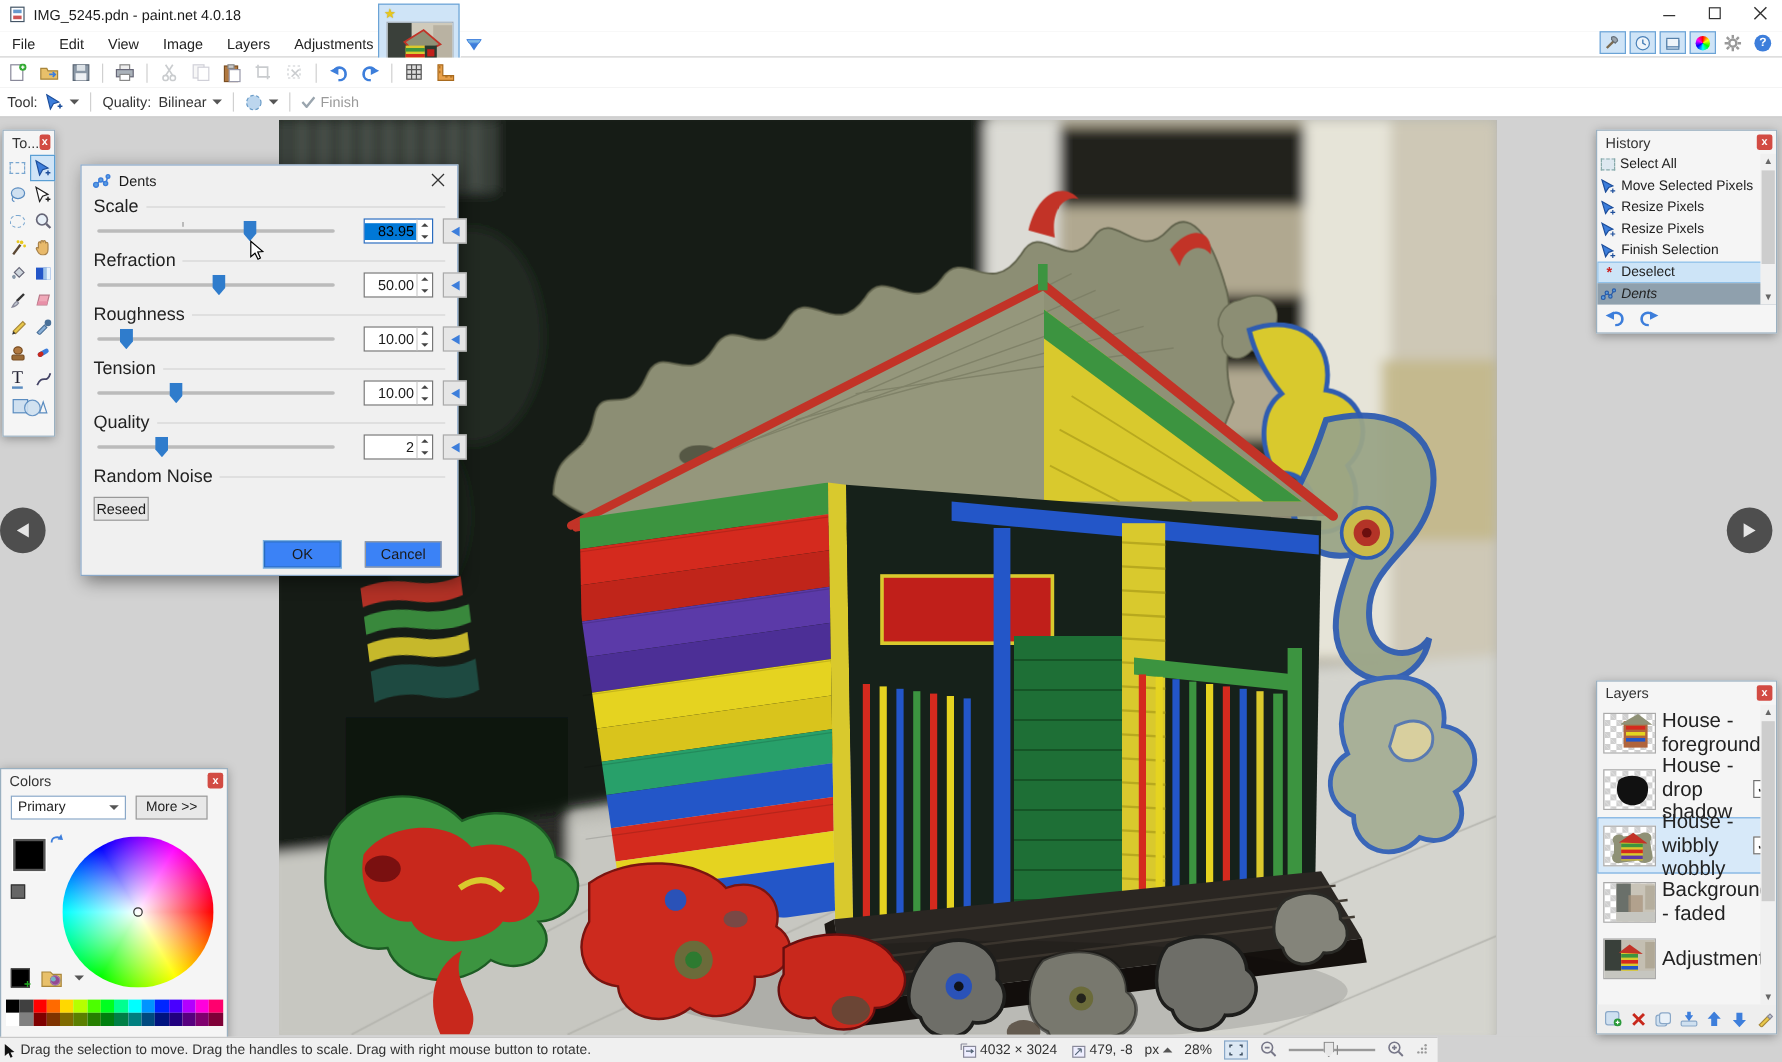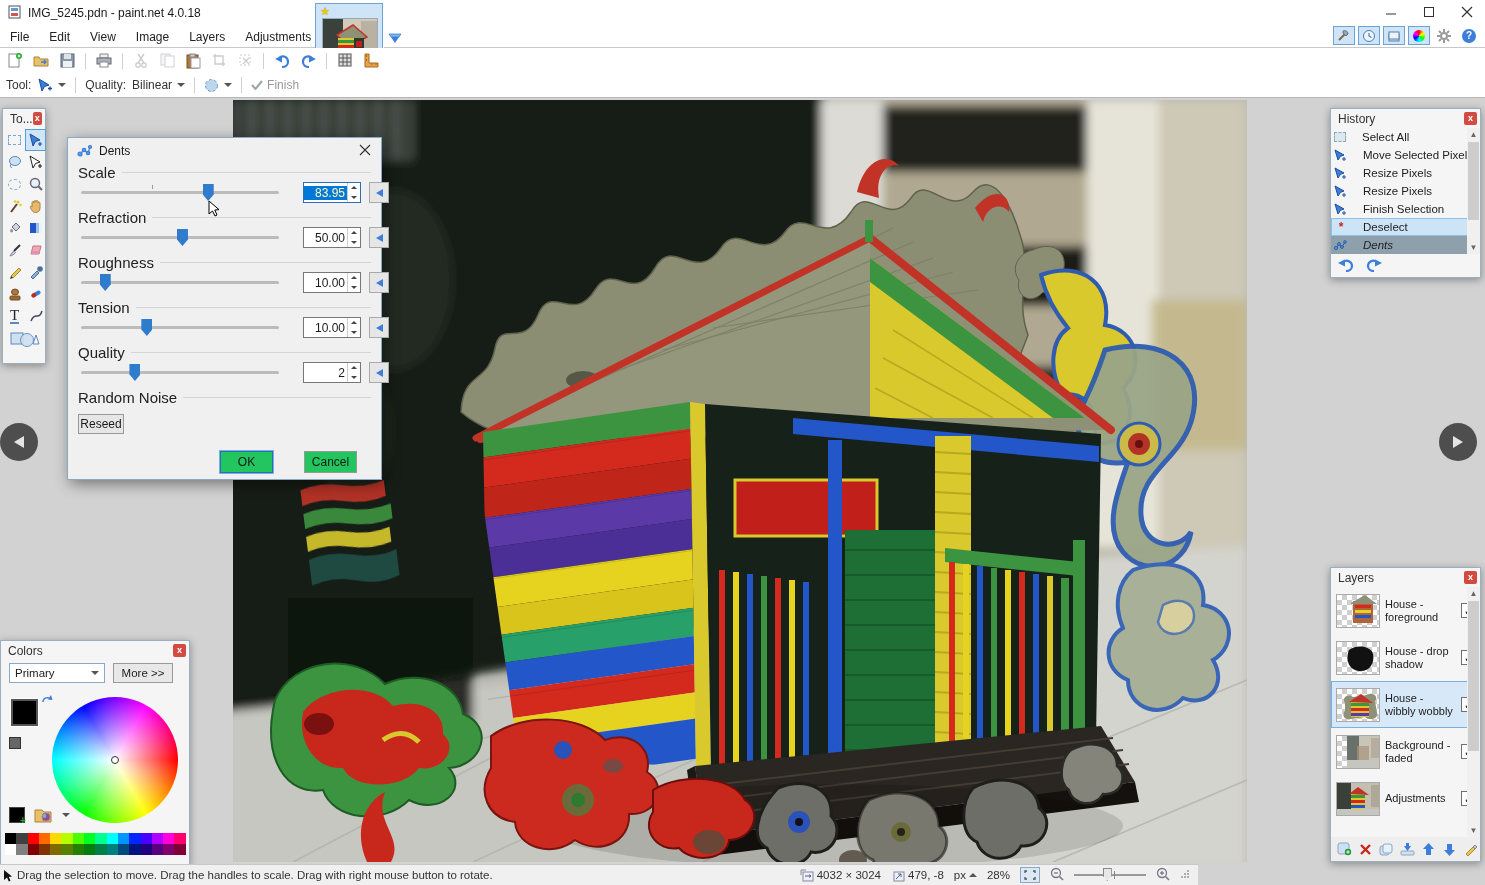--- a/index.html
+++ b/index.html
@@ -34,33 +34,33 @@
   
   #toolspanel{left:2px;top:108px;width:44px;height:256px;}
   #toolsgrid{display:grid;grid-template-columns:21px 21px;padding:1px;}
   .toolcell{width:21px;height:22px;display:flex;align-items:center;justify-content:center;border:1px solid transparent;}
   .toolcell.sel{background:#cfe4f7;border:1px solid #5a9fd4;}
   .dashrect{width:13px;height:10px;border:1px dashed #7aa7d0;}
   .dashellipse{width:13px;height:11px;border:1px dashed #7aa7d0;border-radius:50%;}
   
   #historypanel{left:1330px;top:108px;width:151px;height:170px;}
   #histlist{position:relative;height:126px;overflow:hidden;}
-  .histrow{height:18px;display:flex;align-items:center;gap:16px;padding-left:3px;font-size:11.5px;white-space:nowrap;}
+  .histrow{height:18px;display:flex;align-items:center;gap:4px;padding-left:3px;font-size:11.5px;white-space:nowrap;}
   .histrow.sel{background:#cde4f7;border:1px solid #8fc0e8;height:18px;}
   .histrow.cur{background:#8fa0ad;font-style:italic;}
   .histscroll{position:absolute;right:0;top:0;width:13px;height:126px;background:#f0f0f0;}
   .scrollarrow{width:13px;height:13px;color:#666;font-size:8px;text-align:center;line-height:13px;}
   .scrollthumb{position:absolute;left:1px;width:11px;background:#cdcdcd;}
   #histfoot{height:22px;display:flex;align-items:center;gap:10px;padding-left:6px;}
   
   #layerspanel{left:1330px;top:567px;width:151px;height:295px;}
   #layerlist{position:relative;height:250px;overflow:hidden;}
   .layerrow{height:47px;display:flex;align-items:center;gap:5px;padding:2px 2px 2px 4px;border:1px solid transparent;}
   .layerrow.sel{background:#d7e9f9;border:1px solid #7ab0e0;}
-  .layername{flex:1;font-size:11px;line-height:1.15;}
+  .layername{flex:1;font-size:17px;line-height:1.15;}
   .lcheck{width:15px;height:15px;background:#fff;border:1px solid #707070;font-size:11px;line-height:14px;text-align:center;color:#222;margin-right:1px;}
   .lthumb{width:44px;height:34px;position:relative;border:1px solid #aaa;overflow:hidden;flex:none;}
   .checker{background-image:linear-gradient(45deg,#cfcfcf 25%,transparent 25%,transparent 75%,#cfcfcf 75%),linear-gradient(45deg,#cfcfcf 25%,transparent 25%,transparent 75%,#cfcfcf 75%);background-size:10px 10px;background-position:0 0,5px 5px;background-color:#fff;}
   #layerfoot{height:24px;display:flex;align-items:center;gap:4px;padding-left:5px;background:#eee;}
   .lfbtn{width:17px;height:17px;display:flex;align-items:center;justify-content:center;font-size:11px;}
   
   #colorspanel{left:0px;top:640px;width:190px;height:226px;}
   #colorsrow{display:flex;gap:8px;padding:3px 8px 0 8px;align-items:center;}
   #modeselect{width:96px;height:20px;border:1px solid #8aa8c8;background:#fff;display:flex;align-items:center;justify-content:space-between;padding:0 5px;font-size:11.5px;}
   #morebtn{width:60px;height:20px;border:1px solid #999;background:#e8e8e8;text-align:center;line-height:18px;font-size:11.5px;}
@@ -84,29 +84,29 @@
   #dlgclose{position:absolute;right:10px;top:6px;font-size:13px;color:#333;}
   .drow{position:relative;height:45px;margin:0 10px;}
   .dlabel{position:absolute;left:0;top:0;font-size:15px;color:#222;background:#f0f0f0;padding-right:6px;z-index:2;}
   .dlabelline{position:absolute;left:0;right:0;top:8px;height:1px;background:#d5d5d5;}
   .dtrack{position:absolute;left:3px;top:27px;width:198px;height:3px;background:#bbb;border-radius:2px;}
   .dthumb{position:absolute;top:-7px;width:11px;height:17px;background:#2f7ccc;clip-path:polygon(0 0,100% 0,100% 62%,50% 100%,0 62%);margin-left:-5px;}
   .dtick{position:absolute;left:36%;top:-6px;width:1px;height:4px;background:#999;}
   .dvalbox{position:absolute;left:225px;top:18px;width:58px;height:21px;background:#fff;border:1px solid #777;display:flex;align-items:center;}
   .dvalbox.focus{border:1px solid #2a6cbf;}
   .dval{flex:1;text-align:right;padding-right:2px;font-size:12px;}
-  .dval.selected{background:#0078d7;color:#fef9c3;}
+  .dval.selected{background:#0078d7;color:#000000;}
   .spin{width:13px;height:19px;border-left:1px solid #ccc;display:flex;flex-direction:column;}
   .spin div{flex:1;display:flex;align-items:center;justify-content:center;}
   .spin .car{width:0;height:0;border-left:3px solid transparent;border-right:3px solid transparent;}
   .carup{border-bottom:3px solid #444;}
   .cardn{border-top:3px solid #444;}
   .dreset{position:absolute;left:291px;top:18px;width:20px;height:21px;background:#e6e6e6;border:1px solid #aaa;display:flex;align-items:center;justify-content:center;}
   .bluearrowL{width:0;height:0;border-top:4px solid transparent;border-bottom:4px solid transparent;border-right:7px solid #3d7edb;}
-  .dbtn{position:absolute;width:53px;height:22px;background:#22c55e;border:1px solid #999;text-align:center;line-height:20px;font-size:12px;}
+  .dbtn{position:absolute;width:64px;height:22px;background:#3b82f6;border:1px solid #999;text-align:center;line-height:20px;font-size:12px;}
   #okbtn{left:152px;top:313px;border:1px solid #2a6cbf;outline:1px solid #7ab0e0;}
   #cancelbtn{left:236px;top:313px;}
   #reseedbtn{position:absolute;left:10px;top:276px;width:46px;height:20px;background:#e6e6e6;border:1px solid #999;text-align:center;line-height:18px;font-size:12px;}
   #rnoise{position:relative;height:22px;margin:0 10px;}
   
   #statusbar{left:0;top:864px;width:1198px;height:21px;background:#f0f0f0;border-top:1px solid #c8c8c8;display:flex;align-items:center;font-size:11.5px;color:#333;}
   #statushint{display:flex;align-items:center;gap:3px;padding-left:3px;}
   #statusright{position:absolute;right:8px;display:flex;align-items:center;gap:10px;}
   .sbitem{display:flex;align-items:center;gap:3px;}
   #zoomslider{width:72px;height:2px;background:#999;position:relative;}

